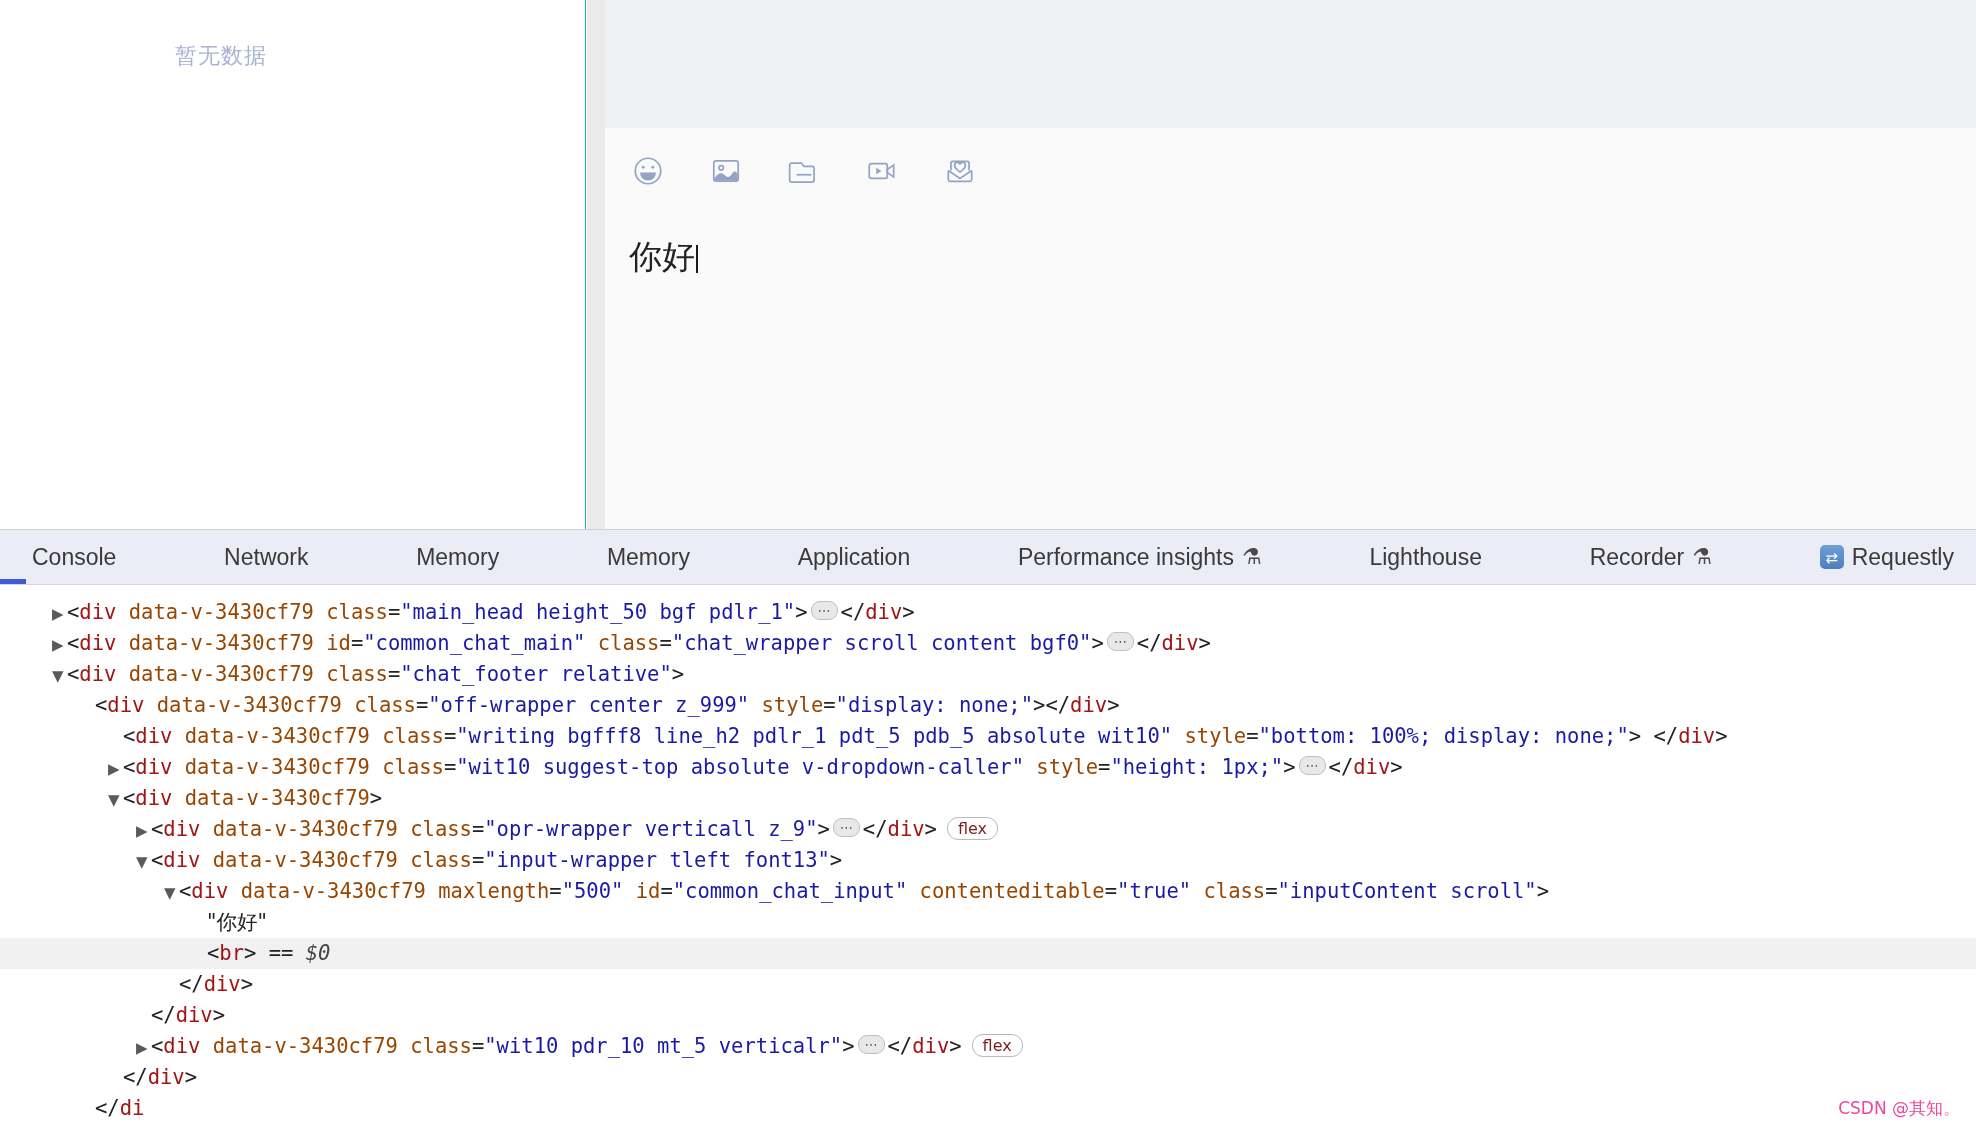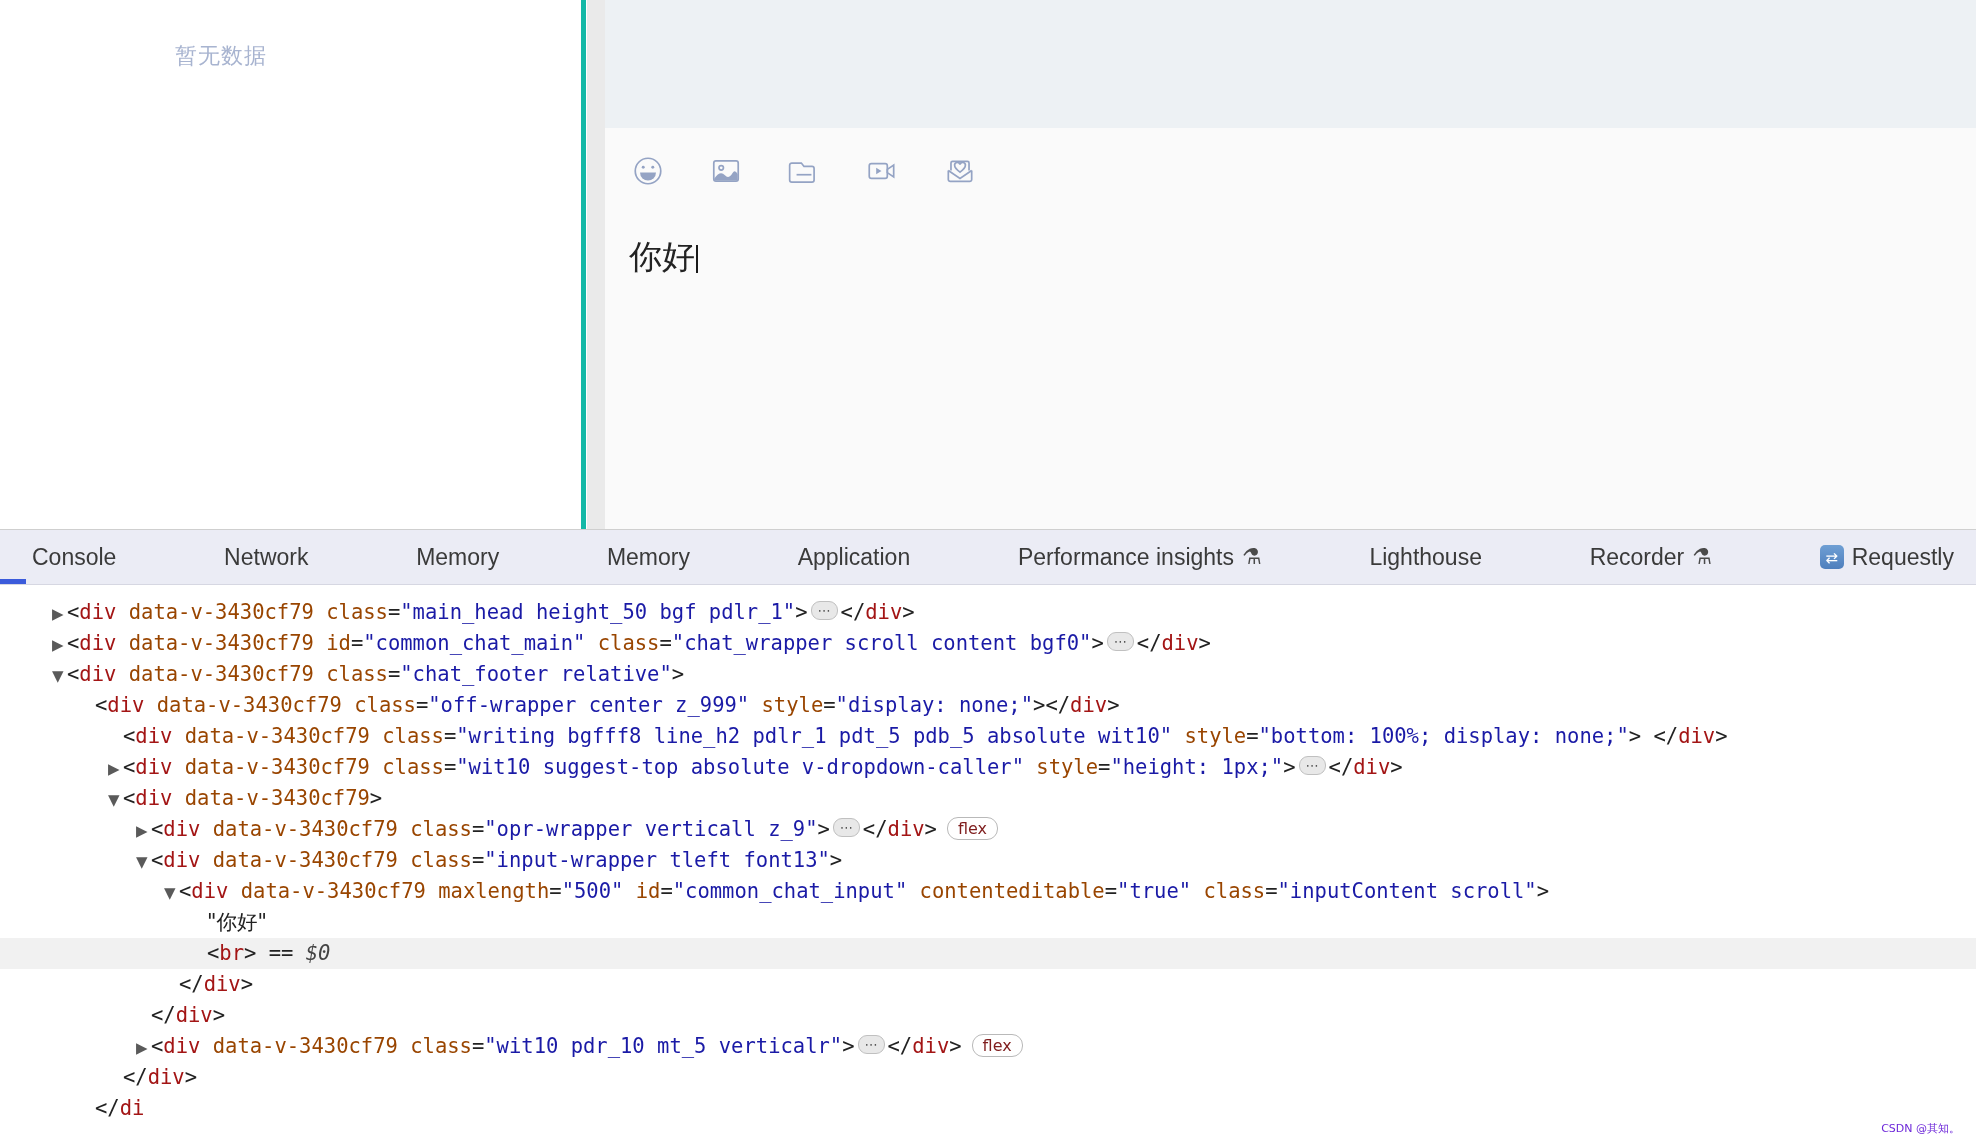--- a/index.html
+++ b/index.html
@@ -13,21 +13,21 @@
 
   #page { position: relative; width: 1976px; height: 1148px; background: #fff; }
 
   
   .app-area {
     position: absolute; left: 0; top: 0; width: 1976px; height: 529px;
     background: #ffffff; overflow: hidden;
   }
   .left-panel {
     position: absolute; left: 0; top: 0; width: 586px; height: 529px;
-    background: #ffffff; border-right: 5px solid #14b8a6;
+    background: #ffffff; border-right: 1px solid #14b8a6;
   }
   .empty-text {
     position: absolute; left: 175px; top: 41px;
     font-size: 22px; color: #a8b4d0; letter-spacing: 1px;
     font-family: "DejaVu Sans", sans-serif;
   }
   .gutter {
     position: absolute; left: 587px; top: 0; width: 18px; height: 529px;
     background: #eaeaea;
   }
@@ -126,22 +126,22 @@
   }
   .badge {
     display: inline-block; border: 1px solid #b9b9b9; border-radius: 11px;
     padding: 0 10px; margin-left: 10px;
     font-size: 16px; line-height: 21px; color: #7f1d1d; background: #fff;
     vertical-align: 2px; font-family: "DejaVu Sans", sans-serif;
   }
   .cjk { font-family: "DejaVu Sans", sans-serif; }
 
   .watermark {
-    position: absolute; right: 16px; bottom: 12px;
-    font-size: 11px; color: #6d28d9;
+    position: absolute; right: 16px; bottom: 28px;
+    font-size: 17px; color: #ec4899;
     font-family: "DejaVu Sans", sans-serif;
   }
 </style>
 </head>
 <body>
 
 <div id="page">
 
   <div class="app-area">
 

